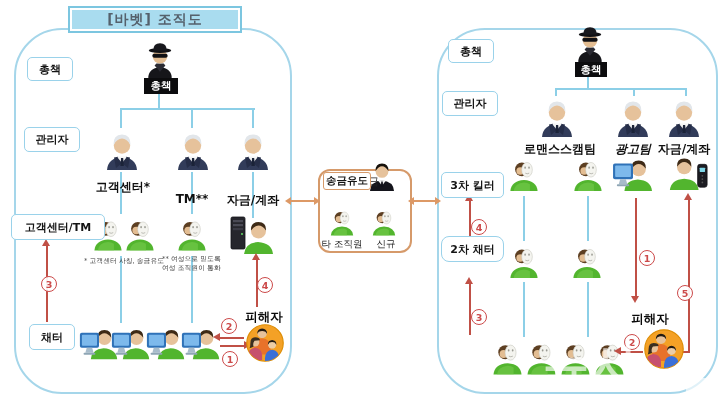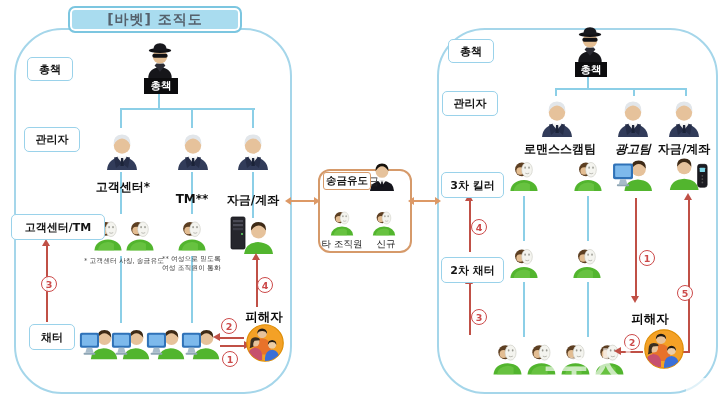--- a/index.html
+++ b/index.html
@@ -1,19 +1,19 @@
 <!DOCTYPE html>
 <html><head>
 <meta charset="utf-8">
 <style>
   html,body{margin:0;padding:0;background:#fff;}
   body{font-family:"DejaVu Sans","Liberation Sans",sans-serif;}
   #stage{position:relative;width:720px;height:405px;background:#ffffff;overflow:hidden;}
   .panel{position:absolute;border:2.5px solid #a5d6ea;border-radius:48px;background:#fff;z-index:0;}
-  .titlebox{position:absolute;background:#a9dcef;border:2px solid #7cc6e0;border-radius:7px;
+  .titlebox{position:absolute;background:#a9dcef;border:2px solid #7cc6e0;border-radius:0;
     box-shadow:inset 0 0 0 2px #ffffff;display:flex;align-items:center;justify-content:center;
     font-weight:bold;font-size:14px;color:#55616c;z-index:6;letter-spacing:1px;}
   .rlabel{position:absolute;border:1.6px solid #9ad2ea;border-radius:5px;background:#fff;
     display:flex;align-items:center;justify-content:center;font-weight:bold;font-size:11px;color:#141414;z-index:4;white-space:nowrap;}
   .chip{position:absolute;background:#0c0c0e;color:#fff;font-weight:bold;font-size:10.5px;
     display:flex;align-items:center;justify-content:center;z-index:4;}
   .clabel{position:absolute;font-weight:bold;font-size:12px;color:#101010;text-align:center;z-index:3;white-space:nowrap;}
   .vlabel{position:absolute;font-weight:bold;font-size:12.5px;color:#0a0a0a;text-align:center;z-index:3;}
   .note{position:absolute;font-size:6.8px;color:#3a3a3a;z-index:3;white-space:nowrap;}
   .bl{position:absolute;background:#8ccfe7;z-index:1;}
@@ -236,21 +236,21 @@
   <div class="tri oright" style="left:314px;top:197px;"></div>
   <div class="ol" style="left:414px;top:200px;width:22px;height:2px;"></div>
   <div class="tri oleft" style="left:408px;top:197px;"></div>
   <div class="tri oright" style="left:435px;top:197px;"></div>
 
   <div class="panel" style="left:437px;top:28px;width:277px;height:362px;"></div>
 
   <div class="rlabel" style="left:448px;top:39px;width:44px;height:22px;">총책</div>
   <div class="rlabel" style="left:442px;top:91px;width:54px;height:23px;">관리자</div>
   <div class="rlabel" style="left:441px;top:172px;width:61px;height:24px;">3차 킬러</div>
-  <div class="rlabel" style="left:441px;top:257px;width:61px;height:24px;">2차 채터</div>
+  <div class="rlabel" style="left:441px;top:236px;width:61px;height:24px;border-radius:8px;">2차 채터</div>
 
   <svg class="icon" style="left:572px;top:26px;width:36px;height:36px;">
       <use href="#sym-spy"></use>
     </svg>
   <div class="chip" style="left:575px;top:62px;width:32px;height:15px;">총책</div>
 
   <div class="bl" style="left:587px;top:77px;width:2px;height:12px;"></div>
   <div class="bl" style="left:555px;top:88px;width:132px;height:2px;"></div>
   <div class="bl" style="left:555px;top:89px;width:2px;height:7px;"></div>
   <div class="bl" style="left:633px;top:89px;width:2px;height:7px;"></div>

